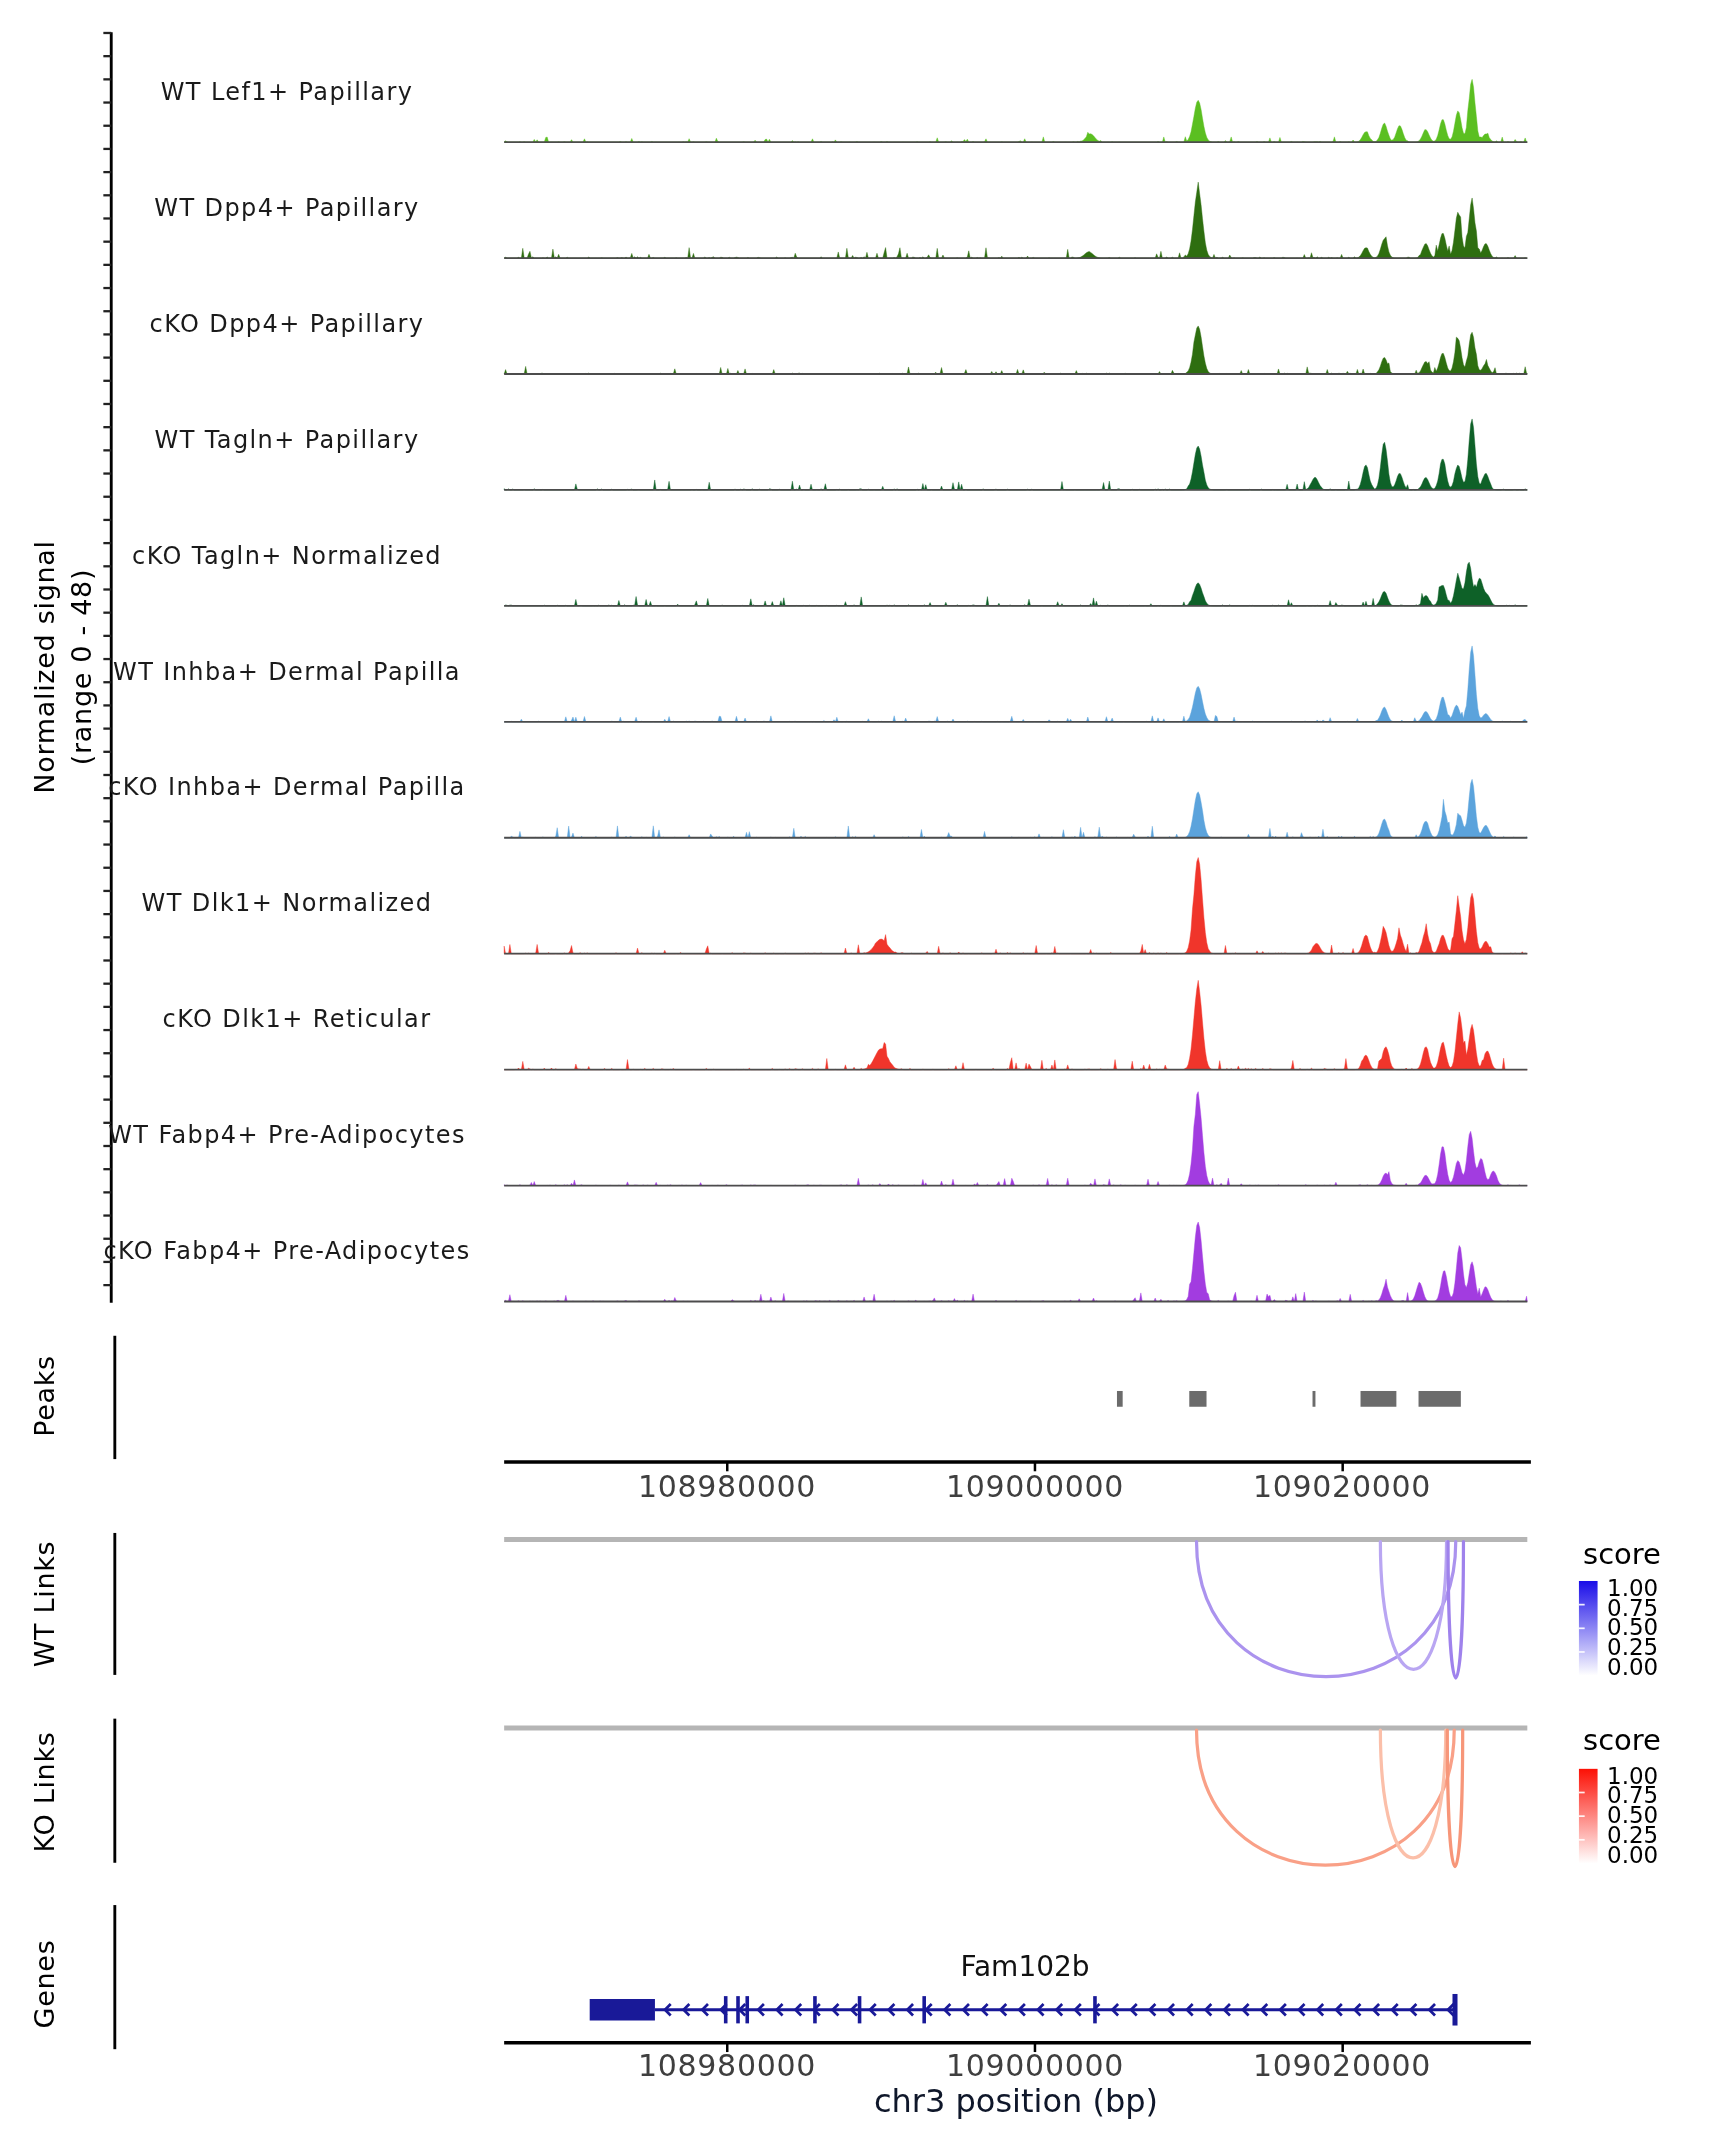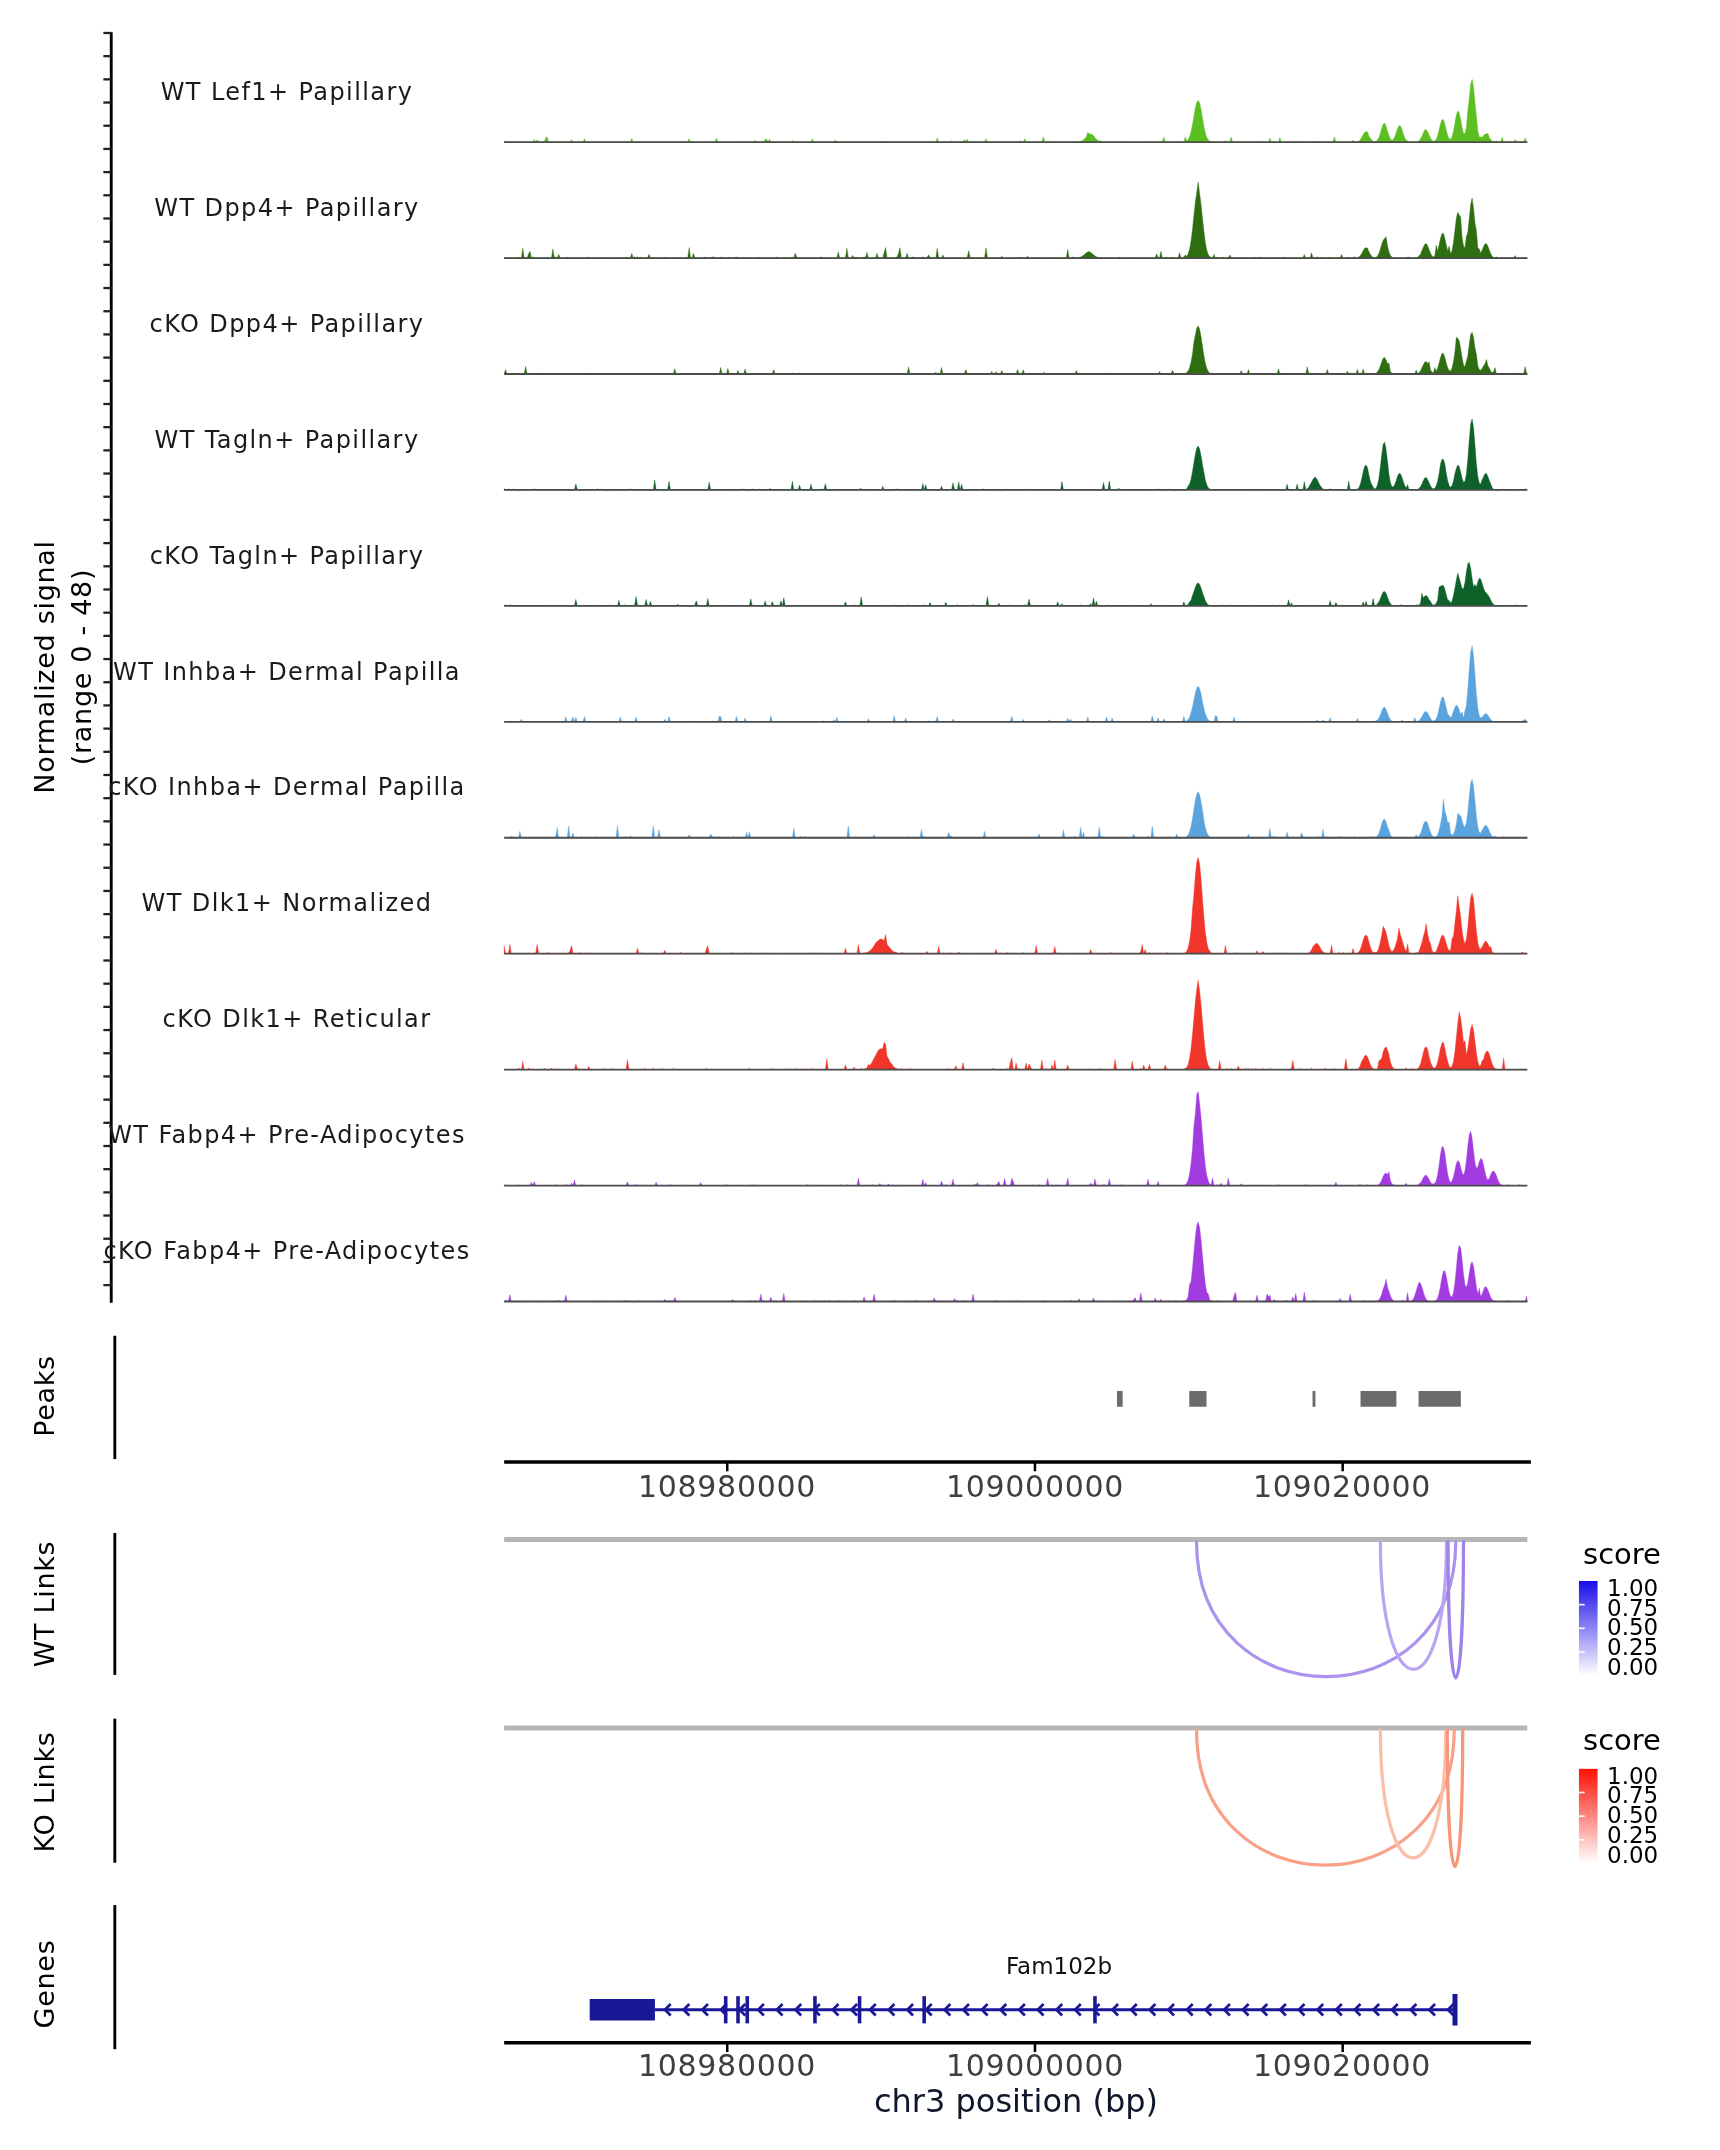--- a/index.html
+++ b/index.html
@@ -7,21 +7,21 @@
   .canvas{position:relative;width:1721px;height:2151px;background:#ffffff;overflow:hidden;}
   #chart-svg{position:absolute;left:0;top:0;}
   .abs{position:absolute;transform:translate(-50%,-50%);white-space:nowrap;}
   .rot{position:absolute;transform:translate(-50%,-50%) rotate(-90deg);white-space:nowrap;}
   .ylab{font-size:27px;color:#000;letter-spacing:0.7px;}
   .seclab{font-size:27px;color:#000;letter-spacing:0.7px;}
   .track-label{font-size:24px;color:#1a1a1a;letter-spacing:1.4px;}
   .ticklab{font-size:30px;color:#3f3f3f;letter-spacing:0.7px;}
   .score-title{font-size:29px;color:#000;}
   .legend-lab{font-size:23px;color:#000;position:absolute;transform:translateY(-50%);white-space:nowrap;}
-  .gene-name{font-size:23px;color:#111;margin-left:34px;}
+  .gene-name{font-size:28px;color:#111;}
   .xlab{font-size:32px;color:#0f172a;}
 </style>
 </head>
 <body>
 
 <div class="canvas">
   <svg id="chart-svg" width="1721" height="2151" viewBox="0 0 2400 3000">
       <line x1="155" y1="45" x2="155" y2="1817" stroke="#000" stroke-width="4"></line>
       <line x1="144" y1="46" x2="155" y2="46" stroke="#222" stroke-width="3.2"></line>
       <line x1="144" y1="78.34" x2="155" y2="78.34" stroke="#222" stroke-width="3.2"></line>
@@ -212,21 +212,21 @@
   <div class="abs score-title" style="left:1622px;top:1740px;">score</div>
 
   <div class="abs gene-name" style="left:1025px;top:1966px;">Fam102b</div>
   <div class="abs xlab" style="left:1016px;top:2101px;">chr3 position (bp)</div>
 
   <div id="generated-labels">
       <div class="abs track-label" style="left: 287px; top: 92px;">WT Lef1+ Papillary</div>
       <div class="abs track-label" style="left: 287px; top: 208px;">WT Dpp4+ Papillary</div>
       <div class="abs track-label" style="left: 287px; top: 324px;">cKO Dpp4+ Papillary</div>
       <div class="abs track-label" style="left: 287px; top: 440px;">WT Tagln+ Papillary</div>
-      <div class="abs track-label" style="left: 287px; top: 556px;">cKO Tagln+ Papillary</div>
+      <div class="abs track-label" style="left: 287px; top: 556px;">cKO Tagln+ Normalized</div>
       <div class="abs track-label" style="left: 287px; top: 672px;">WT Inhba+ Dermal Papilla</div>
       <div class="abs track-label" style="left: 287px; top: 787px;">cKO Inhba+ Dermal Papilla</div>
       <div class="abs track-label" style="left: 287px; top: 903px;">WT Dlk1+ Normalized</div>
       <div class="abs track-label" style="left: 297px; top: 1019px; text-align: center;">cKO Dlk1+ Reticular</div>
       <div class="abs track-label" style="left: 287px; top: 1135px; text-align: right;">WT Fabp4+ Pre-Adipocytes</div>
       <div class="abs track-label" style="left: 287px; top: 1251px;">cKO Fabp4+ Pre-Adipocytes</div>
       <div class="abs ticklab" style="left: 727px; top: 1486px;">108980000</div>
       <div class="abs ticklab" style="left: 1035px; top: 1486px;">109000000</div>
       <div class="abs ticklab" style="left: 1342px; top: 1486px;">109020000</div>
       <div class="legend-lab" style="left: 1607px; top: 1588px;">1.00</div>

